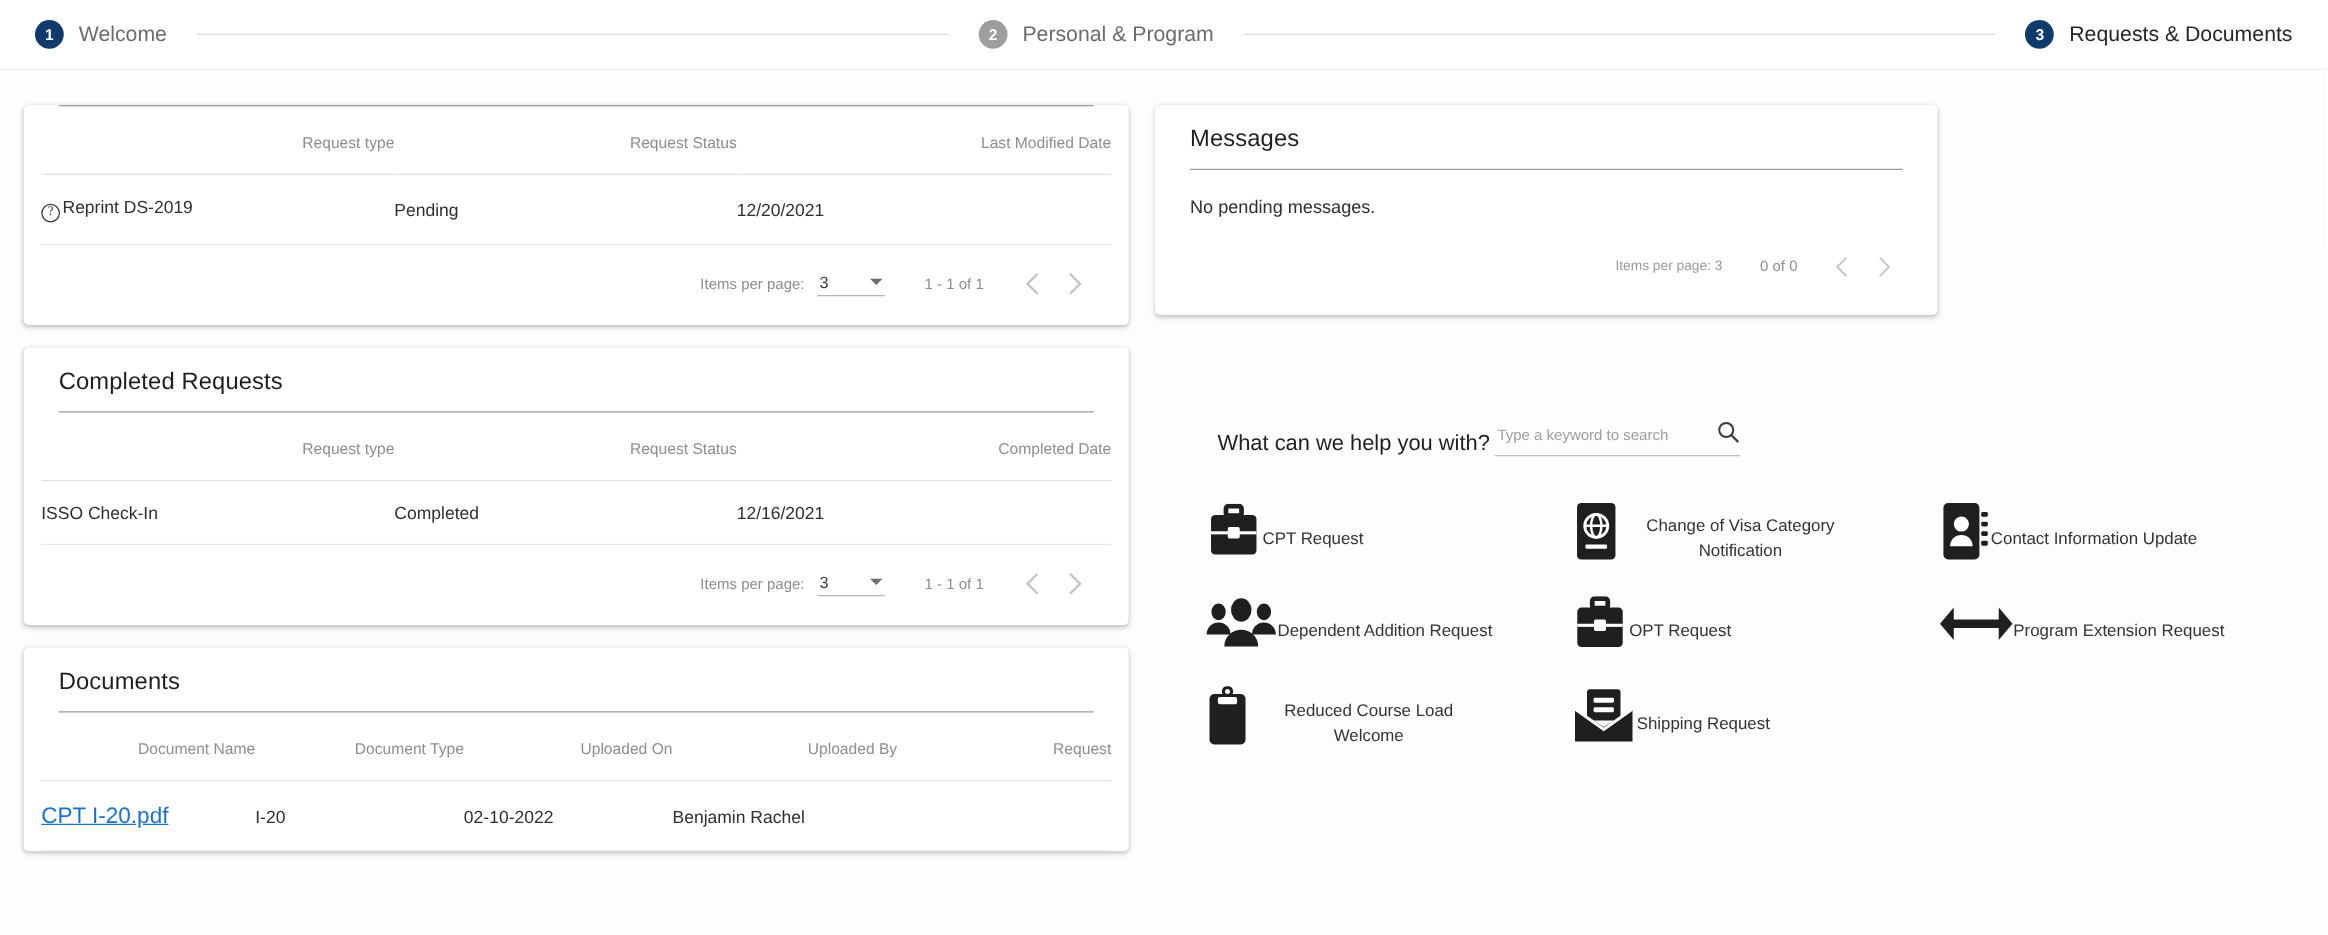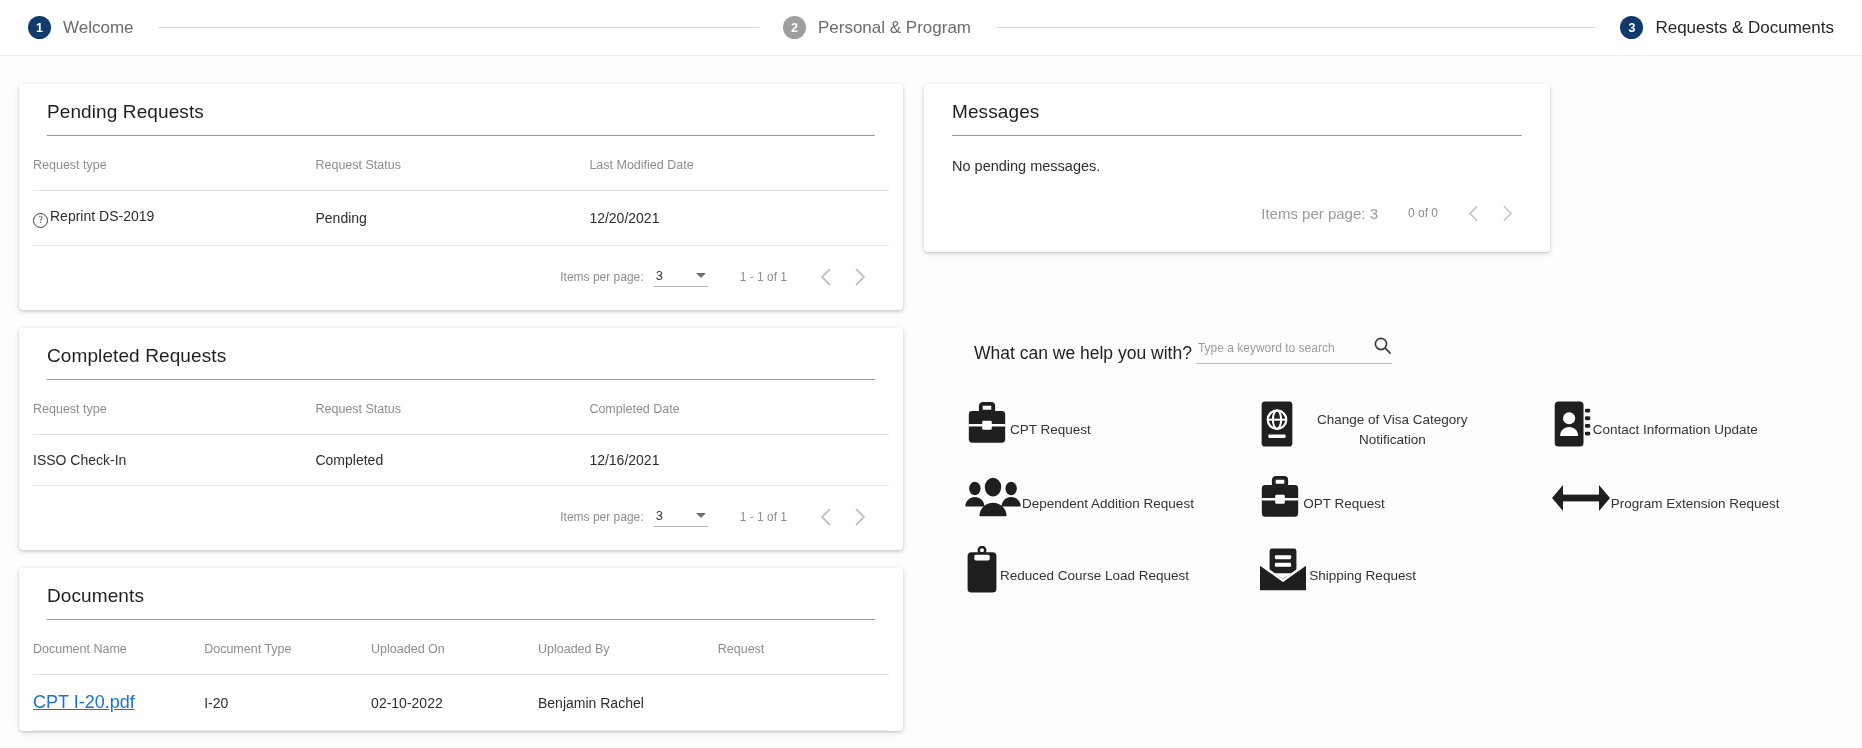--- a/index.html
+++ b/index.html
@@ -48,21 +48,21 @@
   }
   .card-title {
     font-size: 19px; color: #1f1f1f; font-weight: normal;
     padding: 17px 0 12px 14px; letter-spacing: .1px;
   }
   .card-rule { height: 1px; background: #9a9a9a; margin: 0 14px 0 14px; }
 
   
   table.grid { width: 100%; border-collapse: collapse; table-layout: fixed; }
   table.grid th {
-    text-align: left; font-weight: normal; font-size: 12.5px; color: #8d8d8d;
+    text-align: right; font-weight: normal; font-size: 12.5px; color: #8d8d8d;
     padding: 22px 0 18px 0; border-bottom: 1px solid #e2e2e2;
   }
   table.grid td {
     text-align: left; font-size: 14px; color: #2e2e2e;
     padding: 17px 0 17px 0; border-bottom: 1px solid #e8e8e8;
   }
   th.c1, td.c1 { padding-left: 28px; }
   .help-badge {
     display: inline-block; width: 15px; height: 15px; border-radius: 50%;
     border: 1.4px solid #3a3a3a; color: #3a3a3a; font-size: 10.5px;
@@ -88,21 +88,21 @@
     border-top: 5px solid #6e6e6e;
   }
   .pg-range { margin: 0 22px 0 32px; color: #8d8d8d; font-size: 12px; white-space: nowrap; }
   .pg-btn {
     width: 34px; height: 34px; display: inline-flex; align-items: center; justify-content: center;
     color: #c2c2c2; cursor: pointer;
   }
   .pg-btn svg { display: block; }
 
   
-  .paginator.plain .pg-static { color: #9a9a9a; font-size: 15px; }
+  .paginator.plain .pg-static { color: #9a9a9a; font-size: 11px; }
   .paginator.plain .pg-range { margin: 0 18px 0 30px; font-size: 12px; }
 
   
   .msg-empty { font-size: 14.5px; color: #2e2e2e; padding: 22px 0 0 14px; }
 
   
   .helpbar { display: flex; align-items: flex-end; margin: 36px 0 0 50px; }
   .helpbar-title { font-size: 17.5px; font-weight: normal; color: #1f1f1f; margin-right: 4px; }
   .search-wrap {
     display: flex; align-items: center; width: 196px;
@@ -150,21 +150,20 @@
     <div class="step">
       <div class="step-num active">3</div>
       <div class="step-label active">Requests &amp; Documents</div>
     </div>
     <div class="lead"></div>
   </div>
 
   <div class="left-col">
 
     <div class="card">
-      <div class="card-title">Pending Requests</div>
       <div class="card-rule"></div>
       <table class="grid">
         <colgroup>
             <col style="width:33%">
             <col style="width:32%">
             <col style="width:35%">
           </colgroup>
         <thead>
           <tr>
             <th class="c1">Request type</th>
@@ -399,21 +398,21 @@
       </div>
 
       <div class="svc">
         <div class="svc-icon">
           <svg width="36" height="48" viewBox="0 0 36 50" aria-hidden="true">
             <circle cx="18" cy="4.4" r="3.4" fill="none" stroke="#1f1f1f" stroke-width="2.6"></circle>
             <rect x="3" y="6.5" width="30" height="42" rx="4" fill="#1f1f1f"></rect>
             <rect x="10" y="9" width="16" height="6" rx="1.6" fill="#ffffff"></rect>
           </svg>
         </div>
-        <div class="svc-label">Reduced Course Load Request</div>
+        <div class="svc-label">Reduced Course Load Welcome</div>
       </div>
 
 
       <div class="svc">
         <div class="svc-icon">
           <svg width="52" height="46" viewBox="0 0 52 48" aria-hidden="true">
             <rect x="12" y="1.5" width="28" height="26" rx="2.6" fill="#1f1f1f"></rect>
             <rect x="17.5" y="8.5" width="17" height="4.2" rx="1.2" fill="#ffffff"></rect>
             <rect x="17.5" y="16.5" width="17" height="4.2" rx="1.2" fill="#ffffff"></rect>
             <path d="M2 18 L26 33 L50 18 V45 H2 Z" fill="#1f1f1f"></path>

